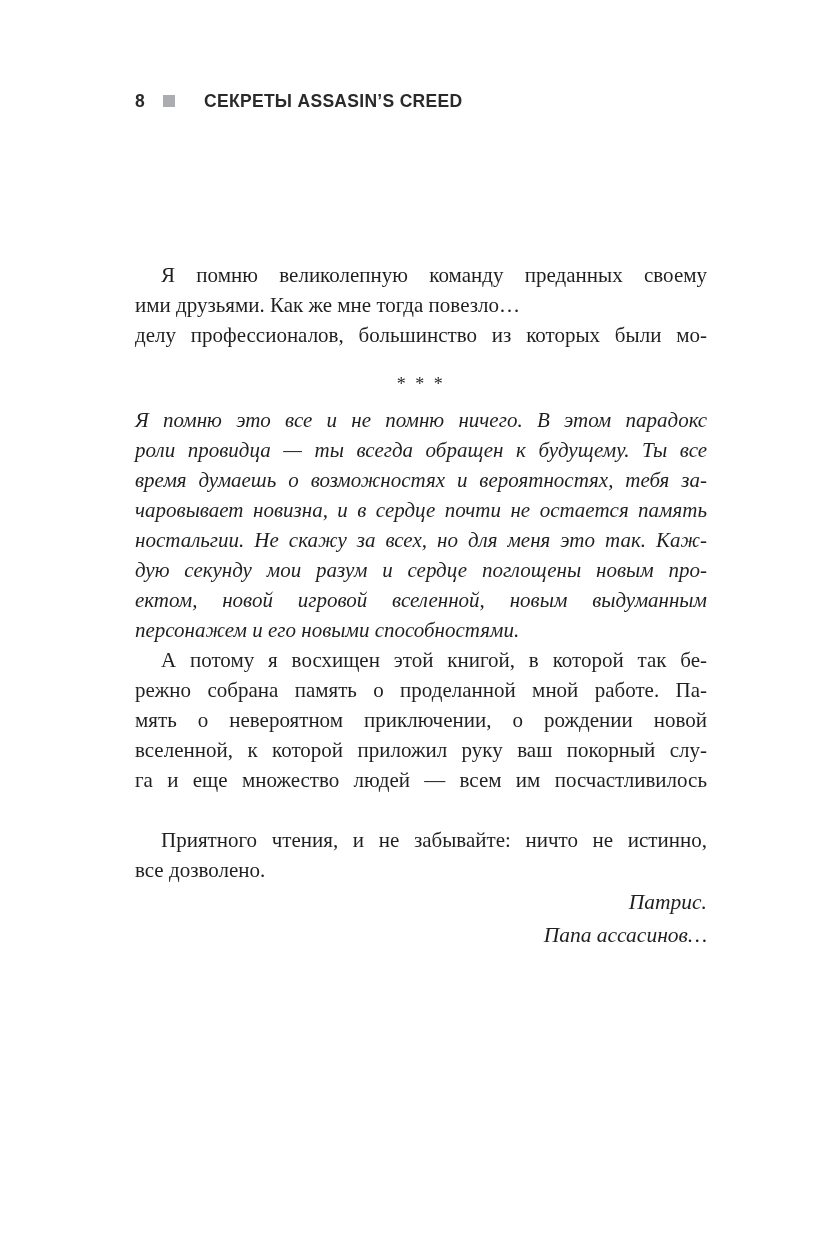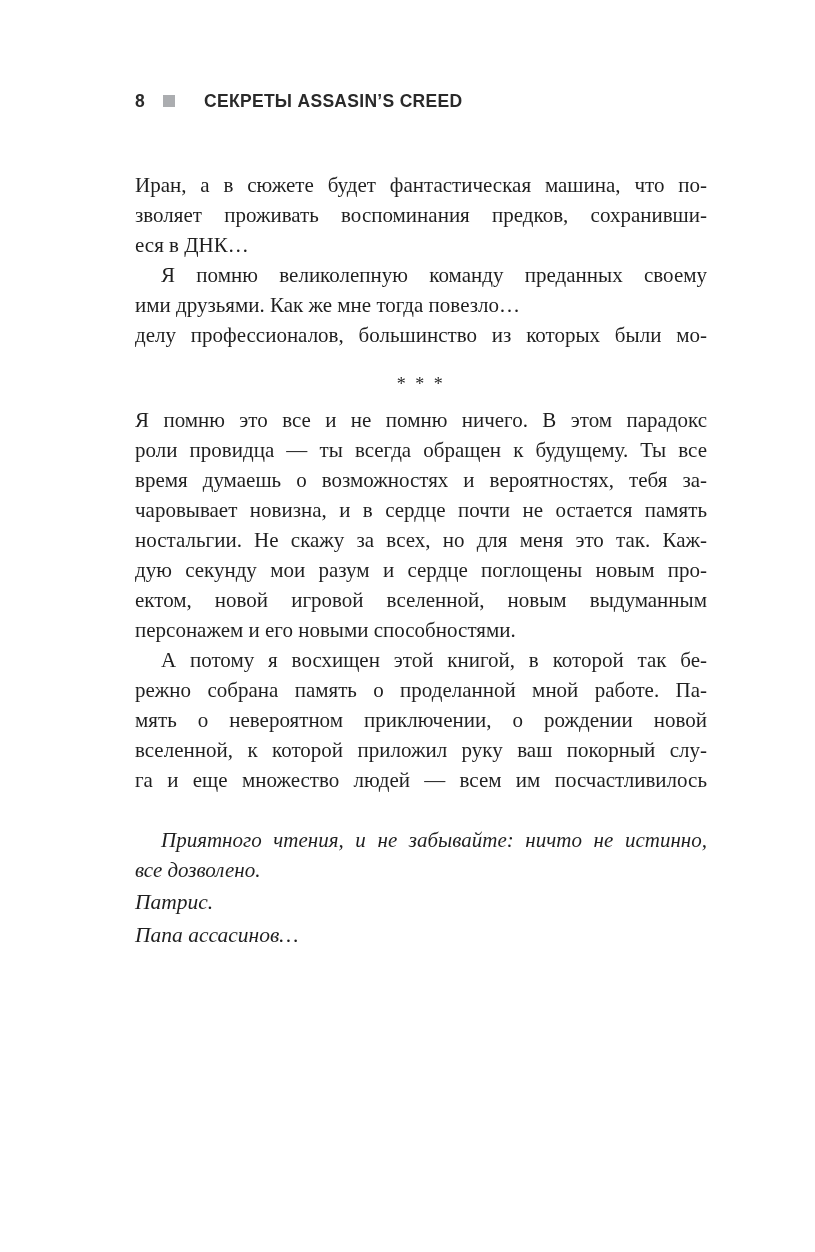--- a/index.html
+++ b/index.html
@@ -41,68 +41,63 @@
   }
   .para {
     position: absolute;
     left: 0;
     width: 572px;
     font-size: 21px;
     line-height: 30px;
   }
   .p0 { top: 170px; }
   .p1 { top: 260px; }
-  .p2 { top: 405px; }
+  .p2 { top: 405px; font-style: italic; }
   .p3 { top: 645px; }
-  .p4 { top: 825px; font-style: italic; }
+  .p4 { top: 825px; }
   .line.j {
     text-align: justify;
     text-align-last: justify;
   }
   .line.ind { padding-left: 26px; }
   .sep {
     position: absolute;
     left: 0;
     top: 374px;
     width: 572px;
     text-align: center;
     font-size: 18px;
     letter-spacing: 2.5px;
     color: #2a2a2a;
   }
   .signature {
     position: absolute;
     left: 0;
     top: 886px;
     width: 572px;
-    text-align: left;
+    text-align: right;
     font-style: italic;
     font-size: 21.5px;
     line-height: 33px;
   }
   .em-it { font-style: italic; }
 </style>
 </head>
 <body>
 
 <div class="page">
 
   <div class="header">
     <span>8</span>
     <span class="sq"></span>
     <span>СЕКРЕТЫ ASSASIN’S CREED</span>
   </div>
 
   <div class="text-col">
 
-    <div class="para p0">
-      <div class="line j">Иран, а в сюжете будет фантастическая машина, что по-</div>
-      <div class="line j">зволяет проживать воспоминания предков, сохранивши-</div>
-      <div class="line">еся в ДНК…</div>
-    </div>
 
     <div class="para p1">
       <div class="line j ind">Я помню великолепную команду преданных своему</div>
       <div class="line">ими друзьями. Как же мне тогда повезло…</div>
       <div class="line j">делу профессионалов, большинство из которых были мо-</div>
     </div>
 
     <div class="sep">* * *</div>
 
     <div class="para p2">

